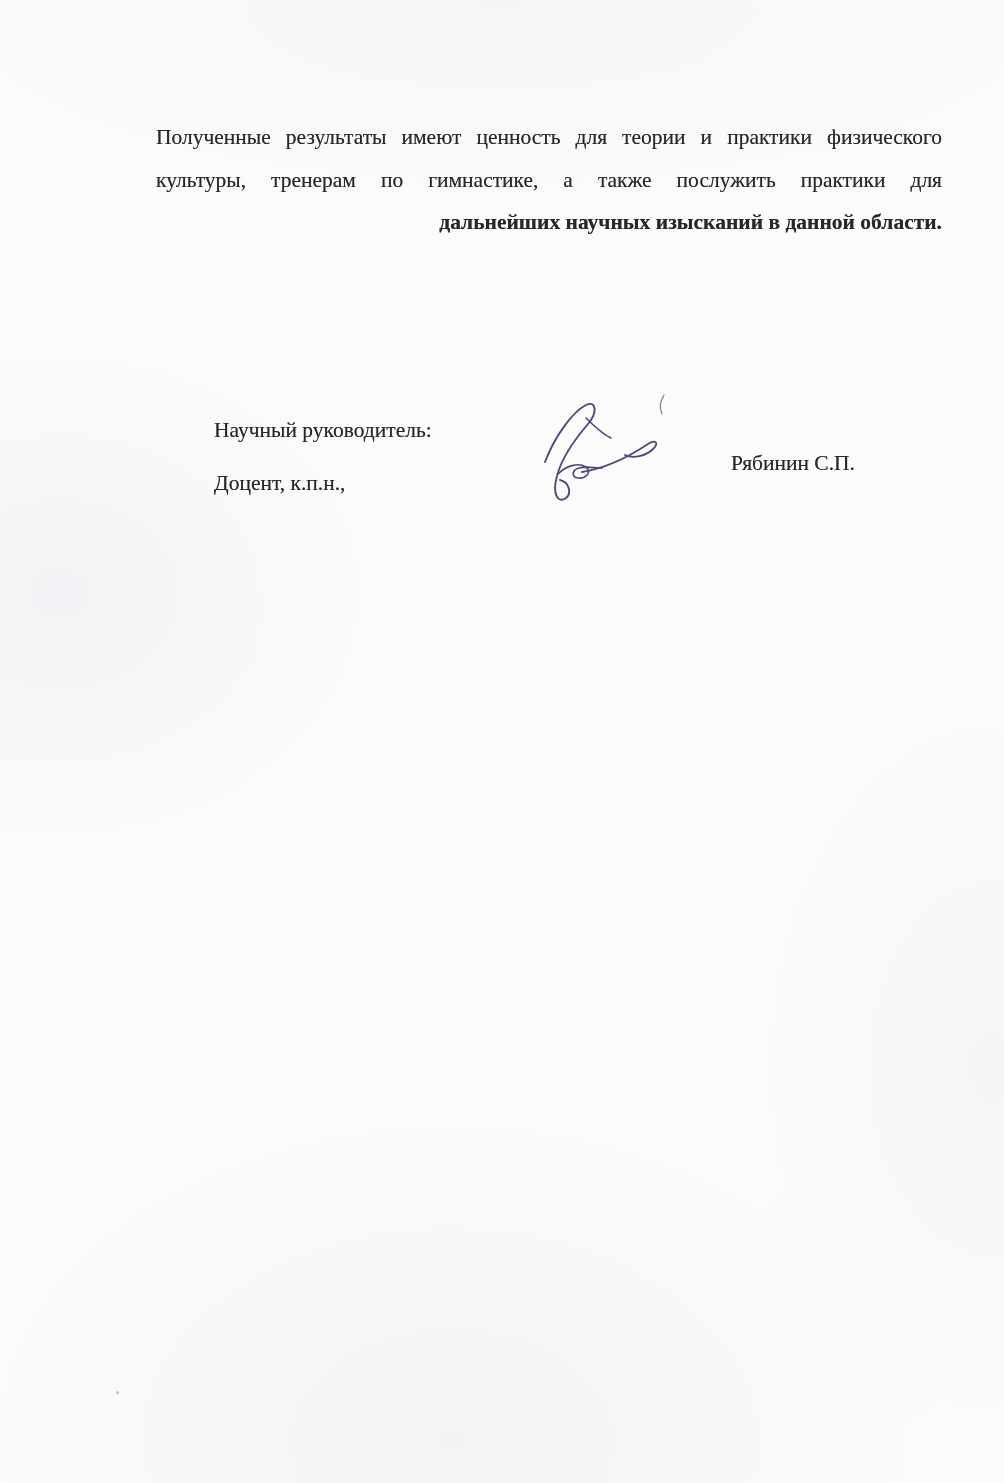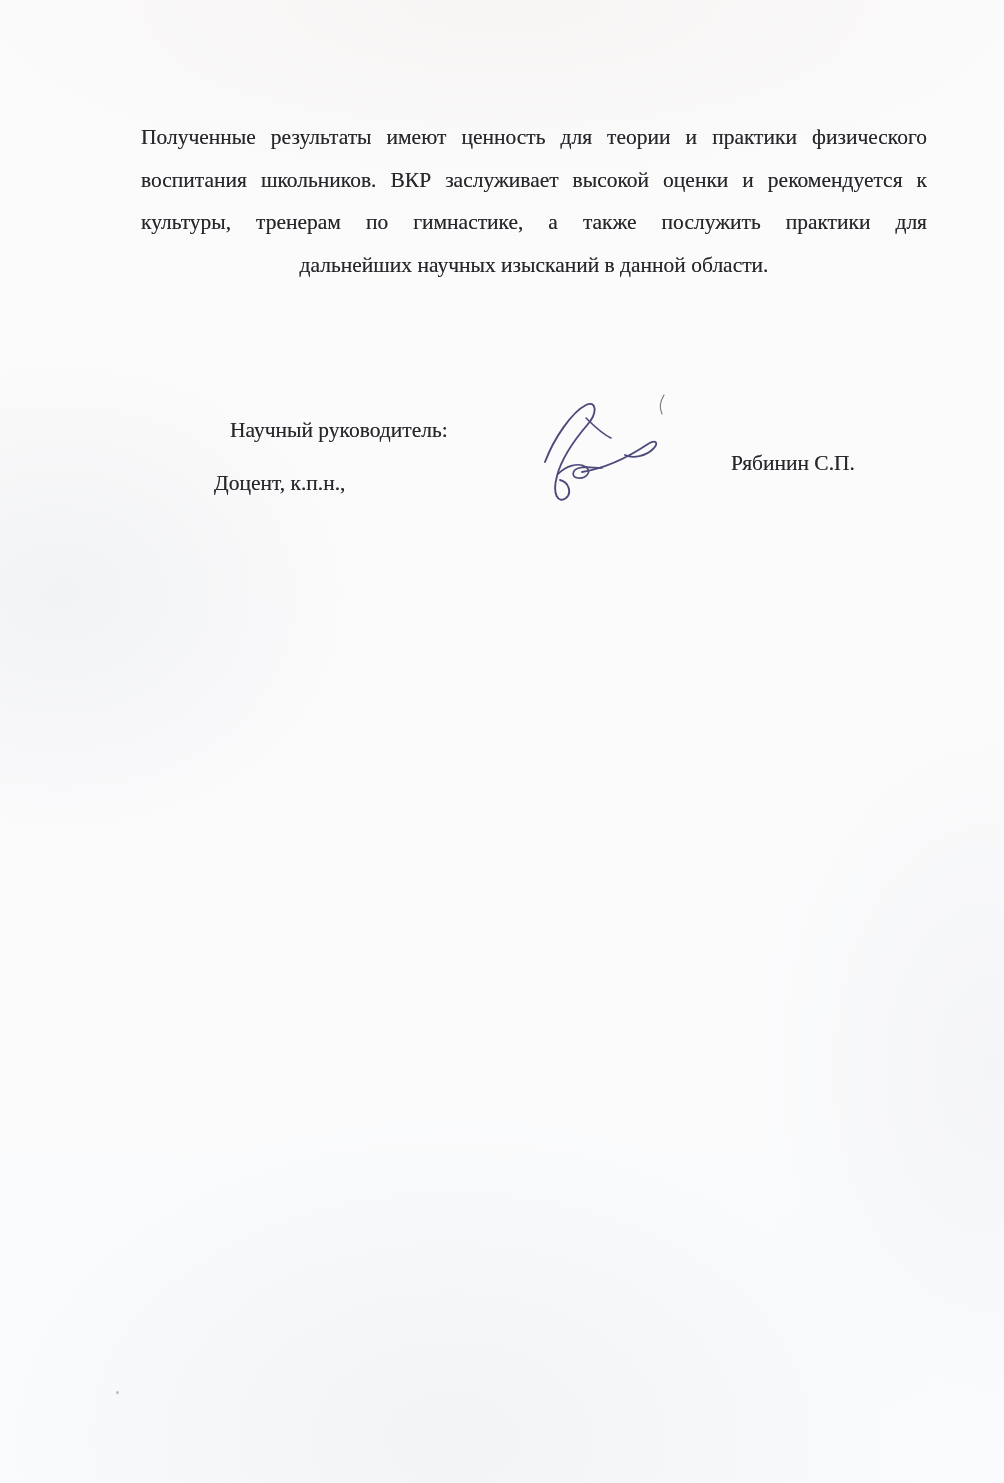--- a/index.html
+++ b/index.html
@@ -19,44 +19,45 @@
       radial-gradient(ellipse 900px 300px at 50% 0%, rgba(236,233,230,.30), transparent 70%),
       linear-gradient(180deg, #fcfbfb 0%, #fbfbfc 50%, #fafbfc 100%);
     font-family: "Liberation Serif", "DejaVu Serif", serif;
   }
   .page {
     position: absolute;
     inset: 0;
   }
   .paragraph {
     position: absolute;
-    left: 141px;
+    left: 156px;
     top: 116px;
     width: 786px;
     font-size: 21.5px;
     line-height: 42.5px;
     color: #26262b;
     text-shadow: 0 0 .5px rgba(38,38,43,.55);
   }
   .line.just {
     text-align: justify;
     text-align-last: justify;
   }
   .line.last {
-    text-align: center;
+    text-align: right;
+    font-weight: bold;
   }
   .sig-label, .sig-name {
     position: absolute;
     font-size: 21.5px;
     line-height: 27px;
     color: #26262b;
     text-shadow: 0 0 .5px rgba(38,38,43,.55);
     white-space: nowrap;
   }
-  .role1 { left: 230px; top: 417px; }
+  .role1 { left: 214px; top: 417px; }
   .role2 { left: 214px; top: 470px; }
   .sig-name { left: 731px; top: 450px; text-align: right; }
   .signature {
     position: absolute;
     left: 512px;
     top: 388px;
     width: 165px;
     height: 122px;
   }
   .stray {
@@ -77,21 +78,20 @@
     opacity: .55;
   }
 </style>
 </head>
 <body>
 
 <div class="page">
 
   <div class="paragraph">
     <div class="line just">Полученные результаты имеют ценность для теории и практики физического</div>
-    <div class="line just">воспитания школьников. ВКР заслуживает высокой оценки и рекомендуется к</div>
     <div class="line just">культуры, тренерам по гимнастике, а также послужить практики для</div>
     <div class="line last">дальнейших научных изысканий в данной области.</div>
   </div>
 
   <div class="sig-label role1">Научный руководитель:</div>
   <div class="sig-label role2">Доцент, к.п.н.,</div>
 
   <svg class="signature" viewBox="0 0 165 122" fill="none" xmlns="http://www.w3.org/2000/svg">
     <g stroke="#3e3b70" stroke-linecap="round" stroke-linejoin="round" fill="none" opacity="0.92">
       <path d="M 33 74 C 42 50, 60 24, 74 17 C 84 12, 86 24, 76 36 C 64 50, 50 68, 45 88 C 40 106, 46 116, 54 110 C 60 105, 57 94, 48 92" stroke-width="1.9"></path>

